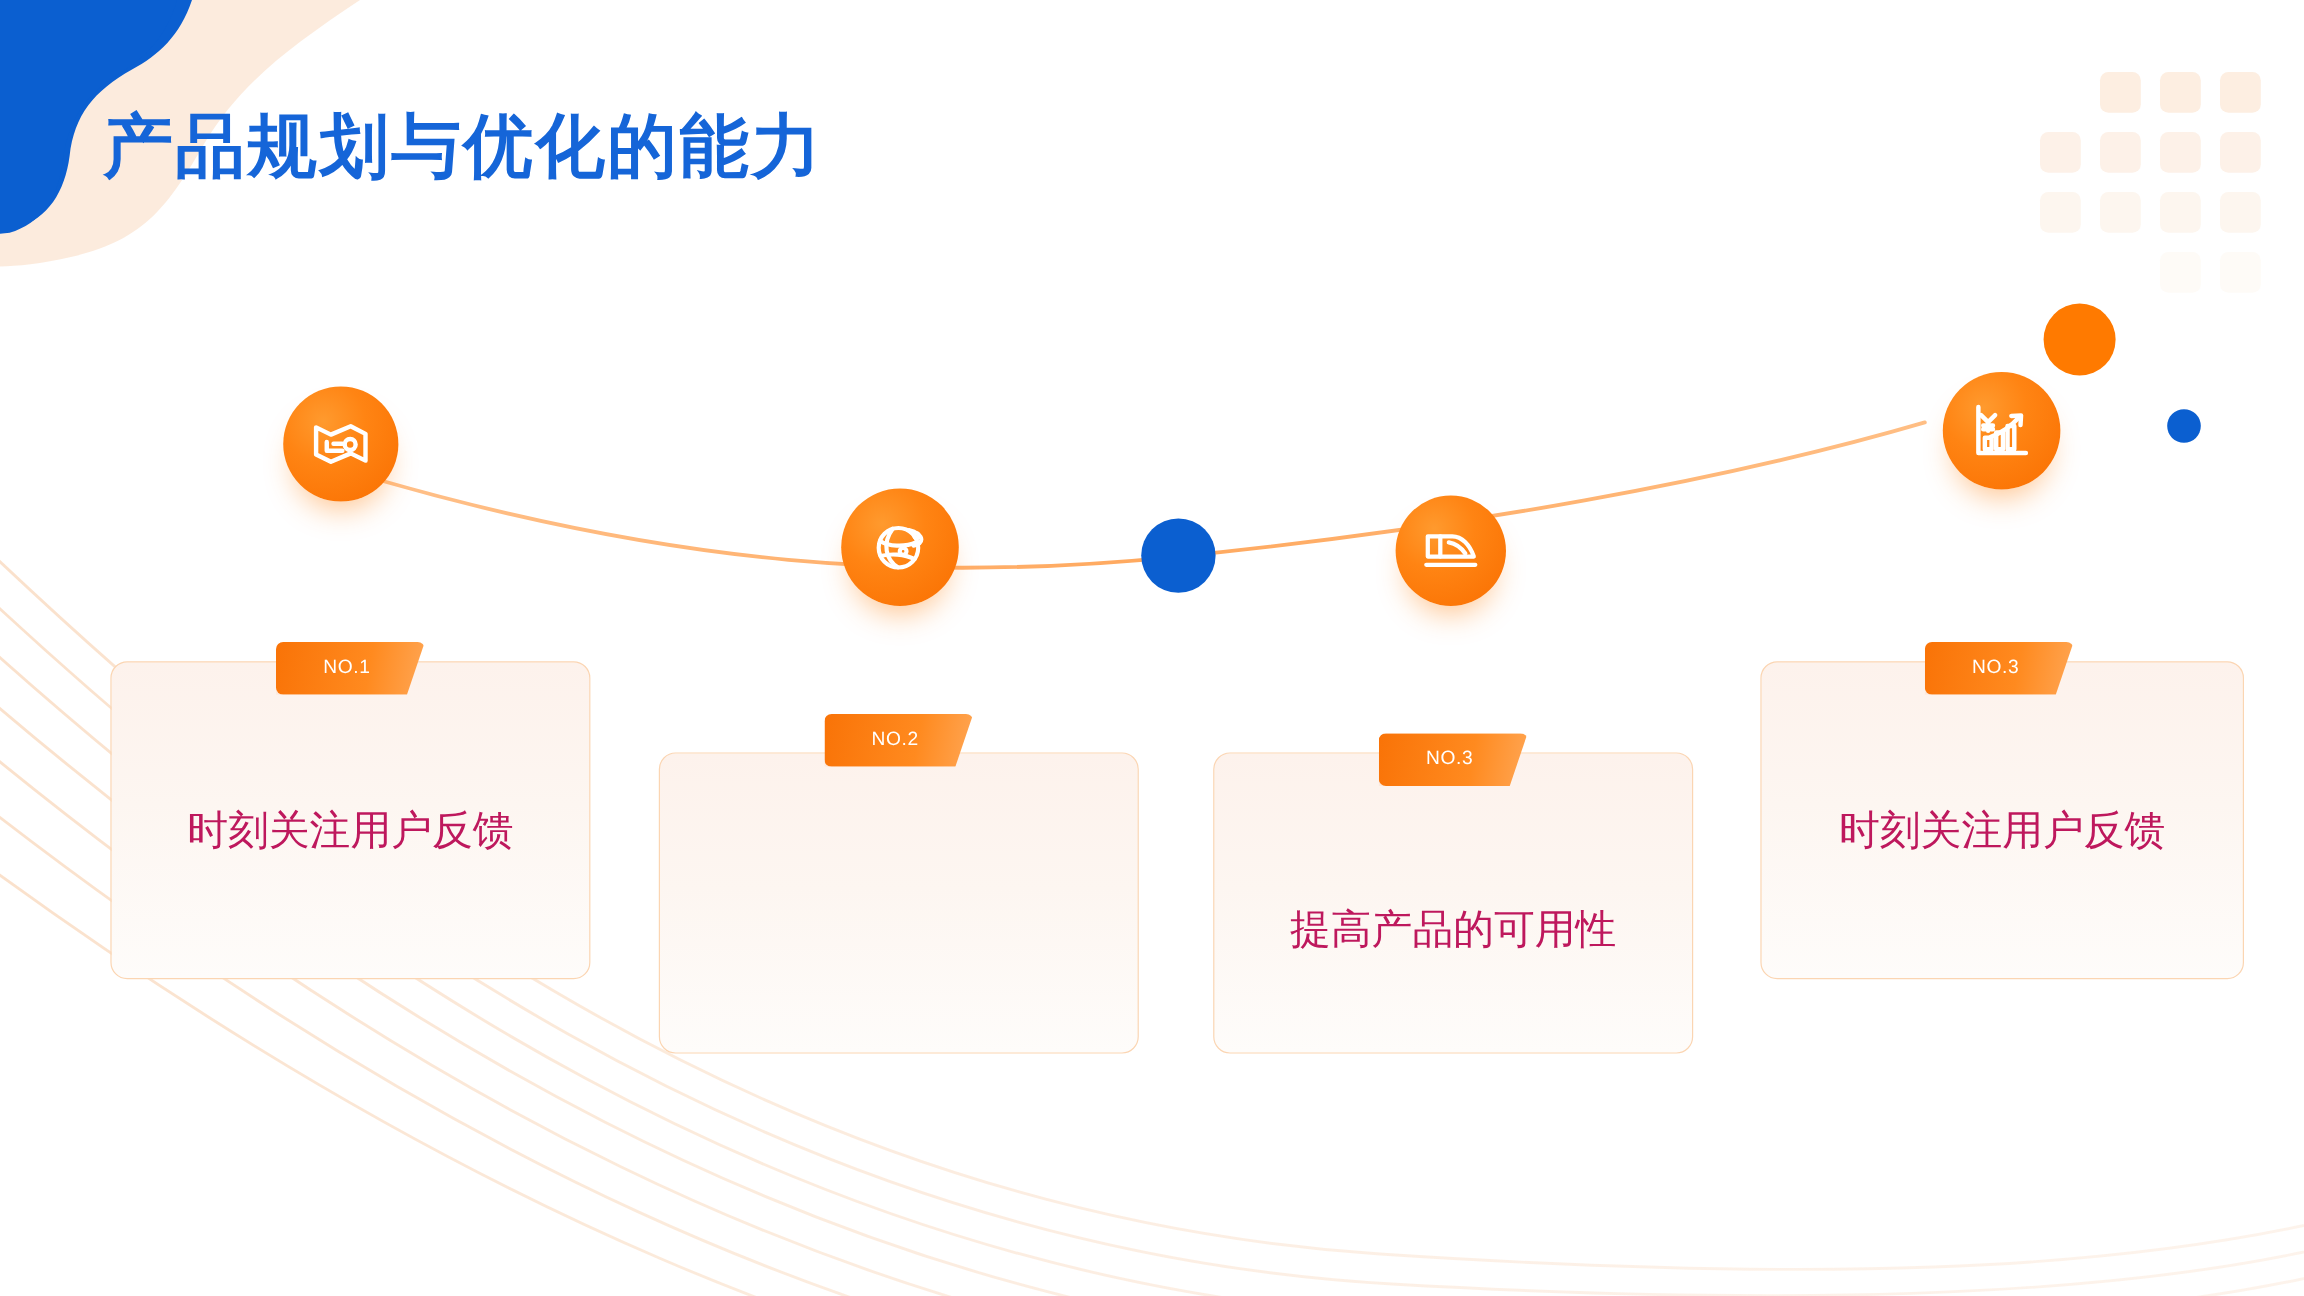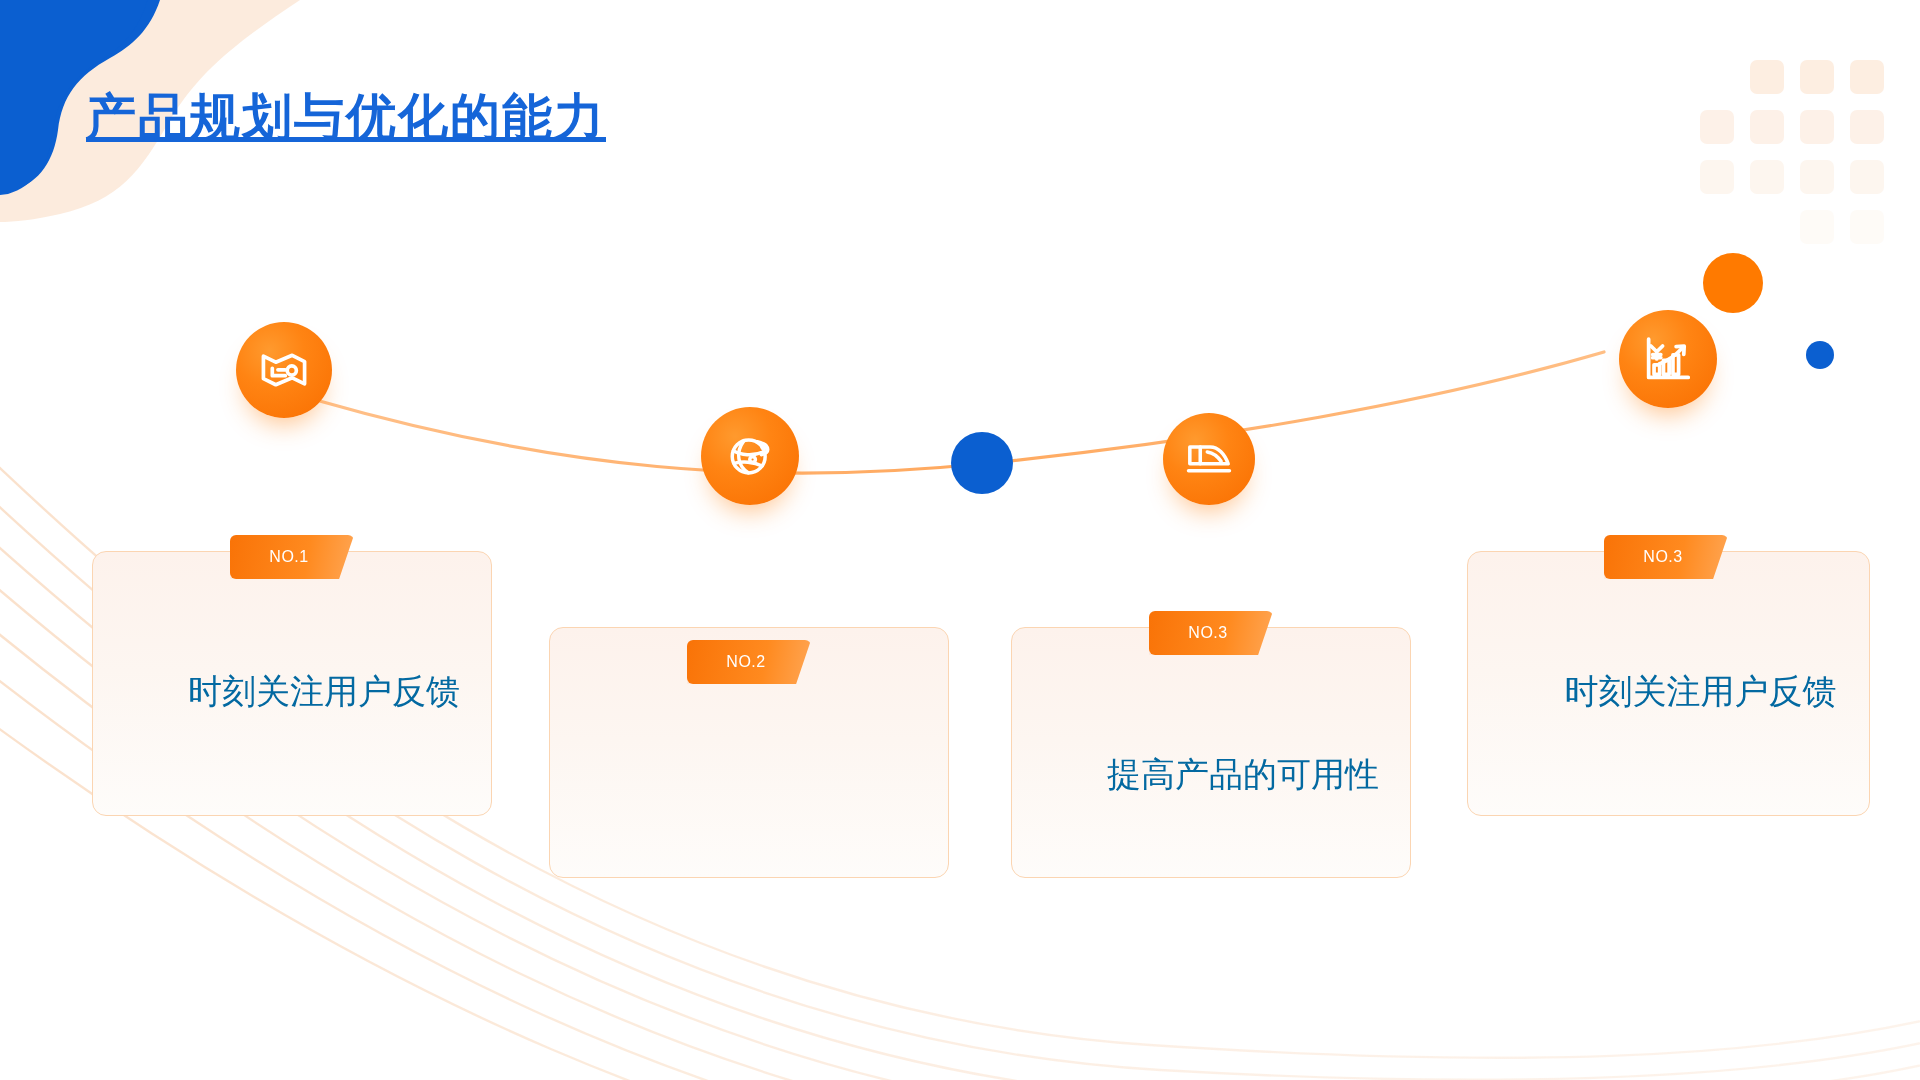--- a/index.html
+++ b/index.html
@@ -25,24 +25,23 @@
   .dot-grid i.blank{background:transparent;}
 
   .circ{position:absolute;border-radius:50%;}
   .circ-orange-lg{left:1703px;top:253px;width:60px;height:60px;background:#ff7a00;}
   .circ-blue-sm{left:1806px;top:341px;width:28px;height:28px;background:#0b5fd0;}
   .circ-blue-mid{left:951px;top:432px;width:62px;height:62px;background:#0b5fd0;}
 
   
   .page-title{
     position:absolute;left:86px;top:84px;
-    font-size:50px;font-weight:bold;color:#1565d8;
+    font-size:58px;font-weight:bold;color:#1565d8;
     letter-spacing:2px;white-space:nowrap;
     font-family:"Liberation Sans","DejaVu Sans",sans-serif;
-    text-decoration:underline;
   }
 
   
   .node{
     position:absolute;border-radius:50%;
     background:radial-gradient(circle at 35% 30%,#ff9a2e 0%,#ff8413 38%,#f96e00 100%);
     box-shadow:0 16px 26px -10px rgba(255,122,0,.45);
     display:flex;align-items:center;justify-content:center;
   }
   .node svg{display:block;}
@@ -50,22 +49,22 @@
   
   .card{
     position:absolute;
     border:1.5px solid #fbd5b2;
     border-radius:14px;
     background:linear-gradient(180deg,#fdf2ec 0%,#fdf6f1 45%,#fefcfa 100%);
     box-sizing:border-box;
   }
   .card-text{
     position:absolute;left:0;right:0;
-    text-align:center;color:#0369a1;
-    font-size:34px;white-space:nowrap;margin-left:32px;
+    text-align:center;color:#be185d;
+    font-size:34px;white-space:nowrap;
   }
   .card-text.sans{font-family:"Liberation Sans","DejaVu Sans",sans-serif;}
   .card-text.serif{font-family:"Liberation Serif","DejaVu Serif",serif;}
 
   .badge{
     position:absolute;height:44px;line-height:44px;
     padding:0 26px 0 20px;
     color:#ffffff;font-size:16px;letter-spacing:.5px;
     background:linear-gradient(100deg,#f97307 0%,#ff8a1f 62%,#ffa654 100%);
     border-radius:6px 6px 0 6px;
@@ -191,21 +190,21 @@
         <path d="M15.6 6.5 L19.2 6.3 L19 9.9"></path>
       </svg>
     </span>
   </div>
 
   <div class="card" style="left:92px;top:551px;width:400px;height:265px;"></div>
   <div class="badge" style="left:230px;top:535px;width:124px;">NO.1</div>
   <div class="card-text sans" style="left:92px;width:400px;top:669px;">时刻关注用户反馈</div>
 
   <div class="card" style="left:549px;top:627px;width:400px;height:251px;"></div>
-  <div class="badge" style="left:687px;top:640px;width:124px;">NO.2</div>
+  <div class="badge" style="left:687px;top:595px;width:124px;">NO.2</div>
 
   <div class="card" style="left:1011px;top:627px;width:400px;height:251px;"></div>
   <div class="badge" style="left:1149px;top:611px;width:124px;">NO.3</div>
   <div class="card-text sans" style="left:1011px;width:400px;top:752px;">提高产品的可用性</div>
 
   <div class="card" style="left:1467px;top:551px;width:403px;height:265px;"></div>
   <div class="badge" style="left:1604px;top:535px;width:124px;">NO.3</div>
   <div class="card-text sans" style="left:1467px;width:403px;top:669px;">时刻关注用户反馈</div>
 
 </div>

